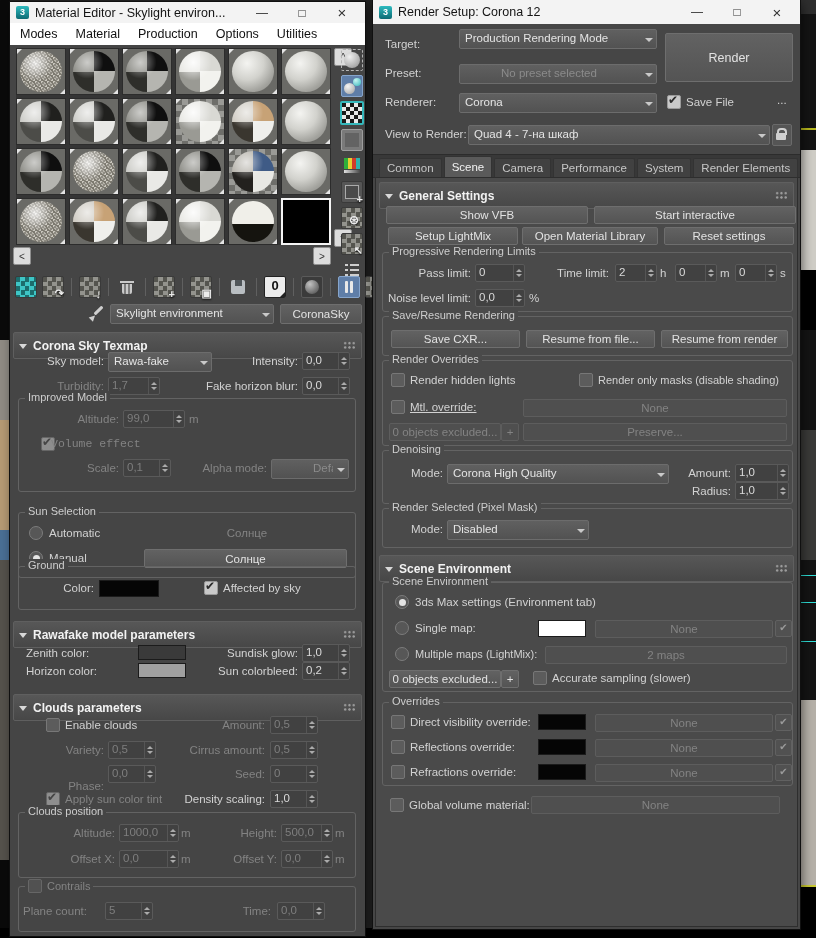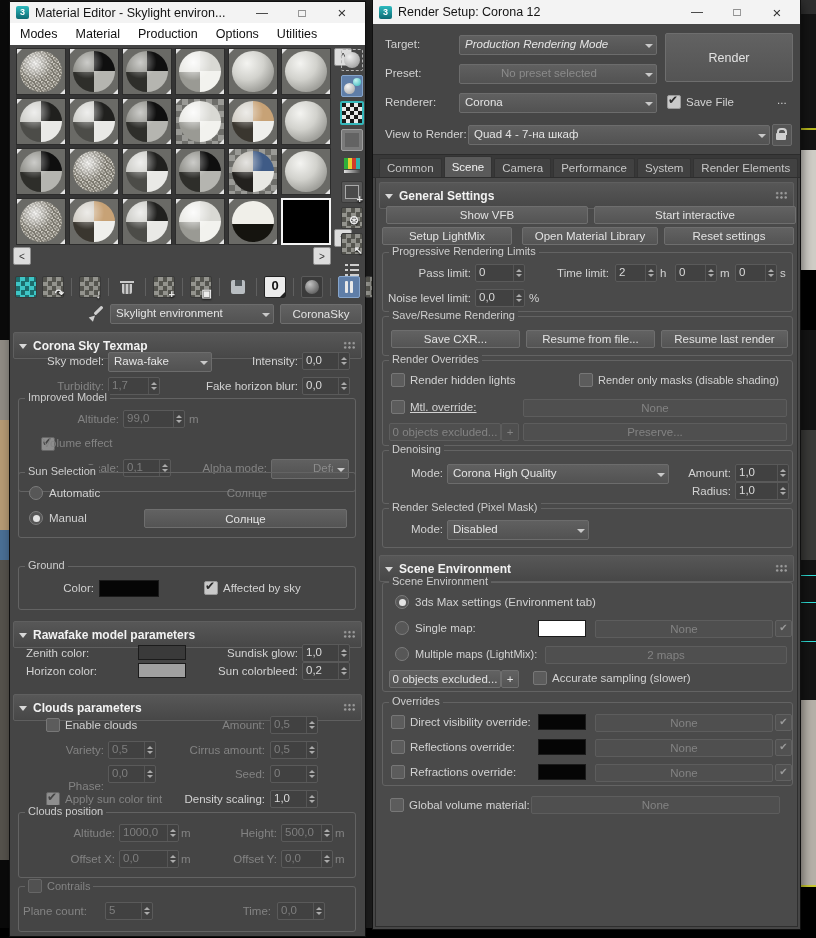--- a/index.html
+++ b/index.html
@@ -358,39 +358,39 @@
       <span class="lb r dis" style="left:10px;width:90px;top:14px;">Altitude:</span>
       <div class="sp dis" style="left:104px;top:11px;width:60px;">
         <span>99,0</span>
         <div class="ar">
             <i class="u"></i>
             <i class="d"></i>
           </div>
       </div>
       <span class="lb dis" style="left:170px;top:14px;">m</span>
       <span class="ck dis on" style="left:22px;top:38px;"></span>
-      <span class="lb dis" style="left:24px;top:38px;">Volume effect</span>
+      <span class="lb dis" style="left:32px;top:38px;font-family:Liberation Mono, monospace;">Volume effect</span>
       <span class="lb r dis" style="left:10px;width:90px;top:63px;">Scale:</span>
       <div class="sp dis" style="left:104px;top:60px;width:46px;">
         <span>0,1</span>
         <div class="ar">
             <i class="u"></i>
             <i class="d"></i>
           </div>
       </div>
       <span class="lb r dis" style="left:158px;width:90px;top:63px;">Alpha mode:</span>
       <div class="ddc dis" style="left:252px;top:60px;width:76px;">
         <span>Default</span>
         <div class="da">
             <i></i>
           </div>
       </div>
     </div>
 
-    <div class="grp" style="left:8px;top:427px;width:336px;height:64px;">
+    <div class="grp" style="left:8px;top:467px;width:336px;height:64px;">
       <span class="gl">Sun Selection</span>
       <span class="rd" style="left:10px;top:13px;"></span>
       <span class="lb" style="left:30px;top:14px;">Automatic</span>
       <span class="lb dis" style="left:130px;width:196px;top:14px;text-align:center;">Солнце</span>
       <span class="rd on" style="left:10px;top:38px;"></span>
       <span class="lb" style="left:30px;top:39px;">Manual</span>
       <div class="bt" style="left:125px;top:36px;width:201px;height:17px;">Солнце</div>
     </div>
 
     <div class="grp" style="left:8px;top:521px;width:336px;height:42px;">
@@ -553,21 +553,21 @@
 <div class="win rs" style="left:373px;top:0;width:427px;height:929px;">
   <div class="titlebar" style="height:24px;">
     <div class="appicon">3</div>
     <div class="wtitle">Render Setup: Corona 12</div>
     <div class="wb">—</div>
     <div class="wb">□</div>
     <div class="wb" style="font-size:15px;">×</div>
   </div>
   <div class="body">
     <span class="lb" style="left:12px;top:14px;">Target:</span>
-    <div class="ddc" style="left:86px;top:11px;width:196px;font-style:italic;">
+    <div class="ddc" style="left:86px;top:5px;width:196px;">
       <span>Production Rendering Mode</span>
       <div class="da">
           <i></i>
         </div>
     </div>
     <div class="bt bigbt" style="left:292px;top:9px;width:126px;">Render</div>
     <span class="lb" style="left:12px;top:43px;">Preset:</span>
     <div class="ddc dis" style="left:86px;top:40px;width:196px;">
       <span>No preset selected</span>
       <div class="da">
@@ -606,21 +606,21 @@
 
     <div class="content">
 
       <div class="ro" style="top:4px;">
         <i class="tri"></i>
         <b>General Settings</b>
         <span class="grip"></span>
       </div>
       <div class="bt" style="left:218px;top:28px;width:200px;">Start interactive</div>
       <div class="bt" style="left:10px;top:28px;width:200px;">Show VFB</div>
-      <div class="bt" style="left:6px;top:49px;width:128px;text-align:right;">Setup LightMix</div>
+      <div class="bt" style="left:12px;top:49px;width:128px;text-align:right;">Setup LightMix</div>
       <div class="bt" style="left:146px;top:49px;width:134px;">Open Material Library</div>
       <div class="bt" style="left:288px;top:49px;width:128px;">Reset settings</div>
 
       <div class="grp" style="left:6px;top:74px;width:409px;height:58px;">
         <span class="gl">Progressive Rendering Limits</span>
         <span class="lb r" style="left:8px;width:80px;top:14px;">Pass limit:</span>
         <div class="sp" style="left:92px;top:11px;width:48px;">
           <span>0</span>
           <div class="ar">
               <i class="u"></i>
@@ -660,21 +660,21 @@
               <i class="d"></i>
             </div>
         </div>
         <span class="lb" style="left:146px;top:39px;">%</span>
       </div>
 
       <div class="grp" style="left:6px;top:138px;width:409px;height:38px;">
         <span class="gl">Save/Resume Rendering</span>
         <div class="bt" style="left:8px;top:13px;width:127px;">Save CXR...</div>
         <div class="bt" style="left:143px;top:13px;width:127px;">Resume from file...</div>
-        <div class="bt" style="left:278px;top:13px;width:125px;">Resume last render</div>
+        <div class="bt" style="left:278px;top:13px;width:125px;">Resume from render</div>
       </div>
 
       <div class="grp" style="left:6px;top:182px;width:409px;height:84px;">
         <span class="gl">Render Overrides</span>
         <span class="ck" style="left:8px;top:12px;"></span>
         <span class="lb" style="left:27px;top:13px;">Render hidden lights</span>
         <span class="ck" style="left:196px;top:12px;"></span>
         <span class="lb s" style="left:215px;top:13px;">Render only masks (disable shading)</span>
         <span class="ck" style="left:8px;top:39px;"></span>
         <span class="lb" style="left:27px;top:40px;text-decoration:underline;">Mtl. override:</span>

